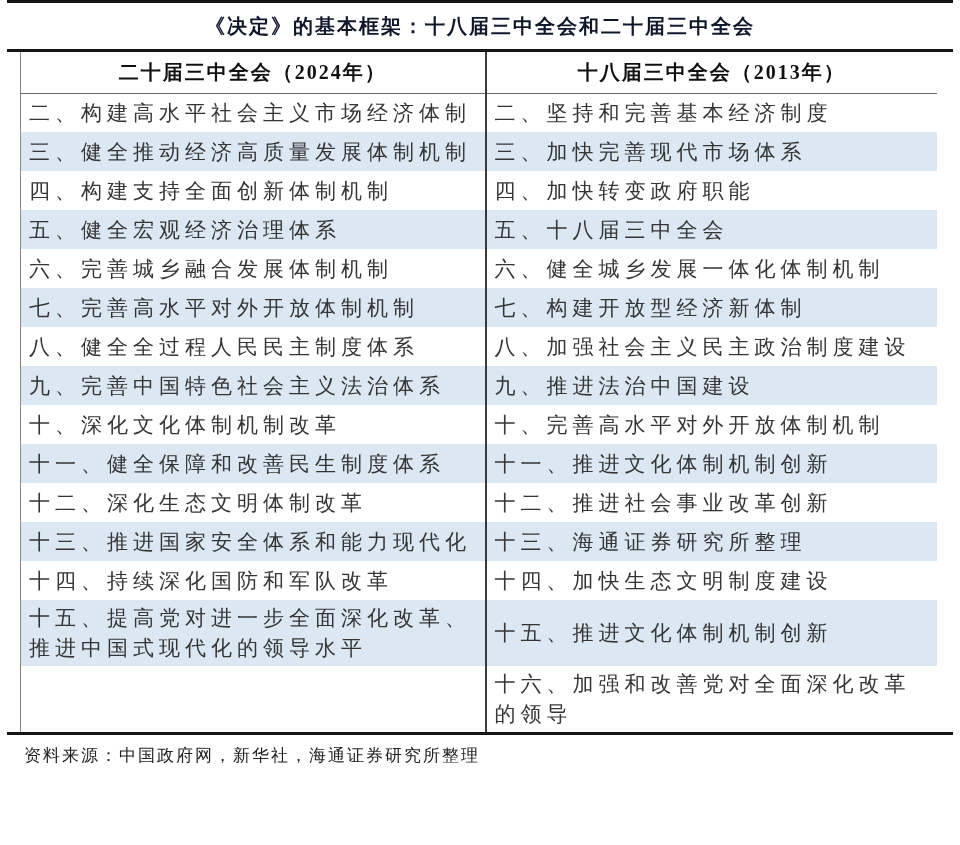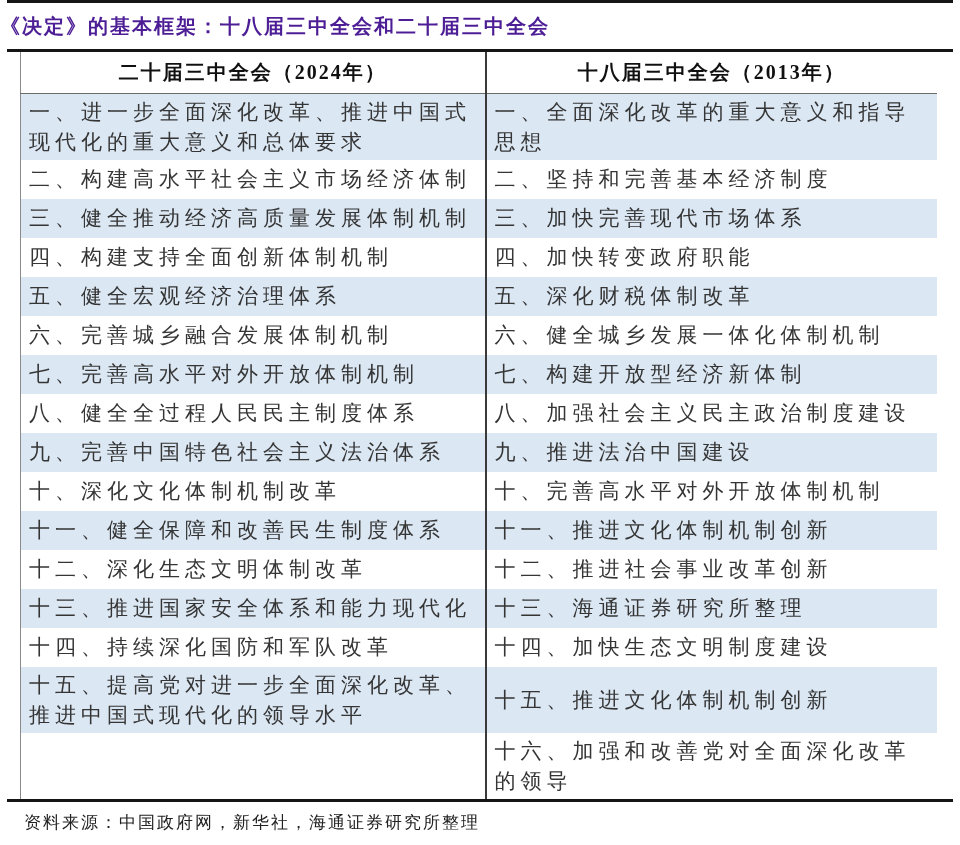--- a/index.html
+++ b/index.html
@@ -10,24 +10,25 @@
     background:#ffffff;
     font-family:"Liberation Serif", serif;
     overflow:hidden;
   }
   .rule-thick {
     height:3px;
     background:#151515;
     margin:0 7px;
   }
   .fig-title {
+    text-align:center;
     font-weight:bold;
     font-size:20px;
     letter-spacing:2px;
-    color:#4c1d95;
+    color:#0f172a;
     padding:10px 0 9px 0;
     white-space:nowrap;
   }
   table.cmp {
     border-collapse:collapse;
     table-layout:fixed;
     width:917px;
     margin-left:20px;
   }
   table.cmp th {
@@ -78,39 +79,35 @@
   <div class="rule-thick"></div>
 
   <table class="cmp">
     <thead>
       <tr>
         <th class="col-left">二十届三中全会（2024年）</th>
         <th class="col-right">十八届三中全会（2013年）</th>
       </tr>
     </thead>
     <tbody>
-        <tr class="shaded">
-          <td class="col-left">一、进一步全面深化改革、推进中国式现代化的重大意义和总体要求</td>
-          <td class="col-right">一、全面深化改革的重大意义和指导思想</td>
-        </tr>
         <tr>
           <td class="col-left">二、构建高水平社会主义市场经济体制</td>
           <td class="col-right">二、坚持和完善基本经济制度</td>
         </tr>
         <tr class="shaded">
           <td class="col-left">三、健全推动经济高质量发展体制机制</td>
           <td class="col-right">三、加快完善现代市场体系</td>
         </tr>
         <tr>
           <td class="col-left">四、构建支持全面创新体制机制</td>
           <td class="col-right">四、加快转变政府职能</td>
         </tr>
         <tr class="shaded">
           <td class="col-left">五、健全宏观经济治理体系</td>
-          <td class="col-right">五、深化财税体制改革</td>
+          <td class="col-right">五、十八届三中全会</td>
         </tr>
         <tr>
           <td class="col-left">六、完善城乡融合发展体制机制</td>
           <td class="col-right">六、健全城乡发展一体化体制机制</td>
         </tr>
         <tr class="shaded">
           <td class="col-left">七、完善高水平对外开放体制机制</td>
           <td class="col-right">七、构建开放型经济新体制</td>
         </tr>
         <tr>

